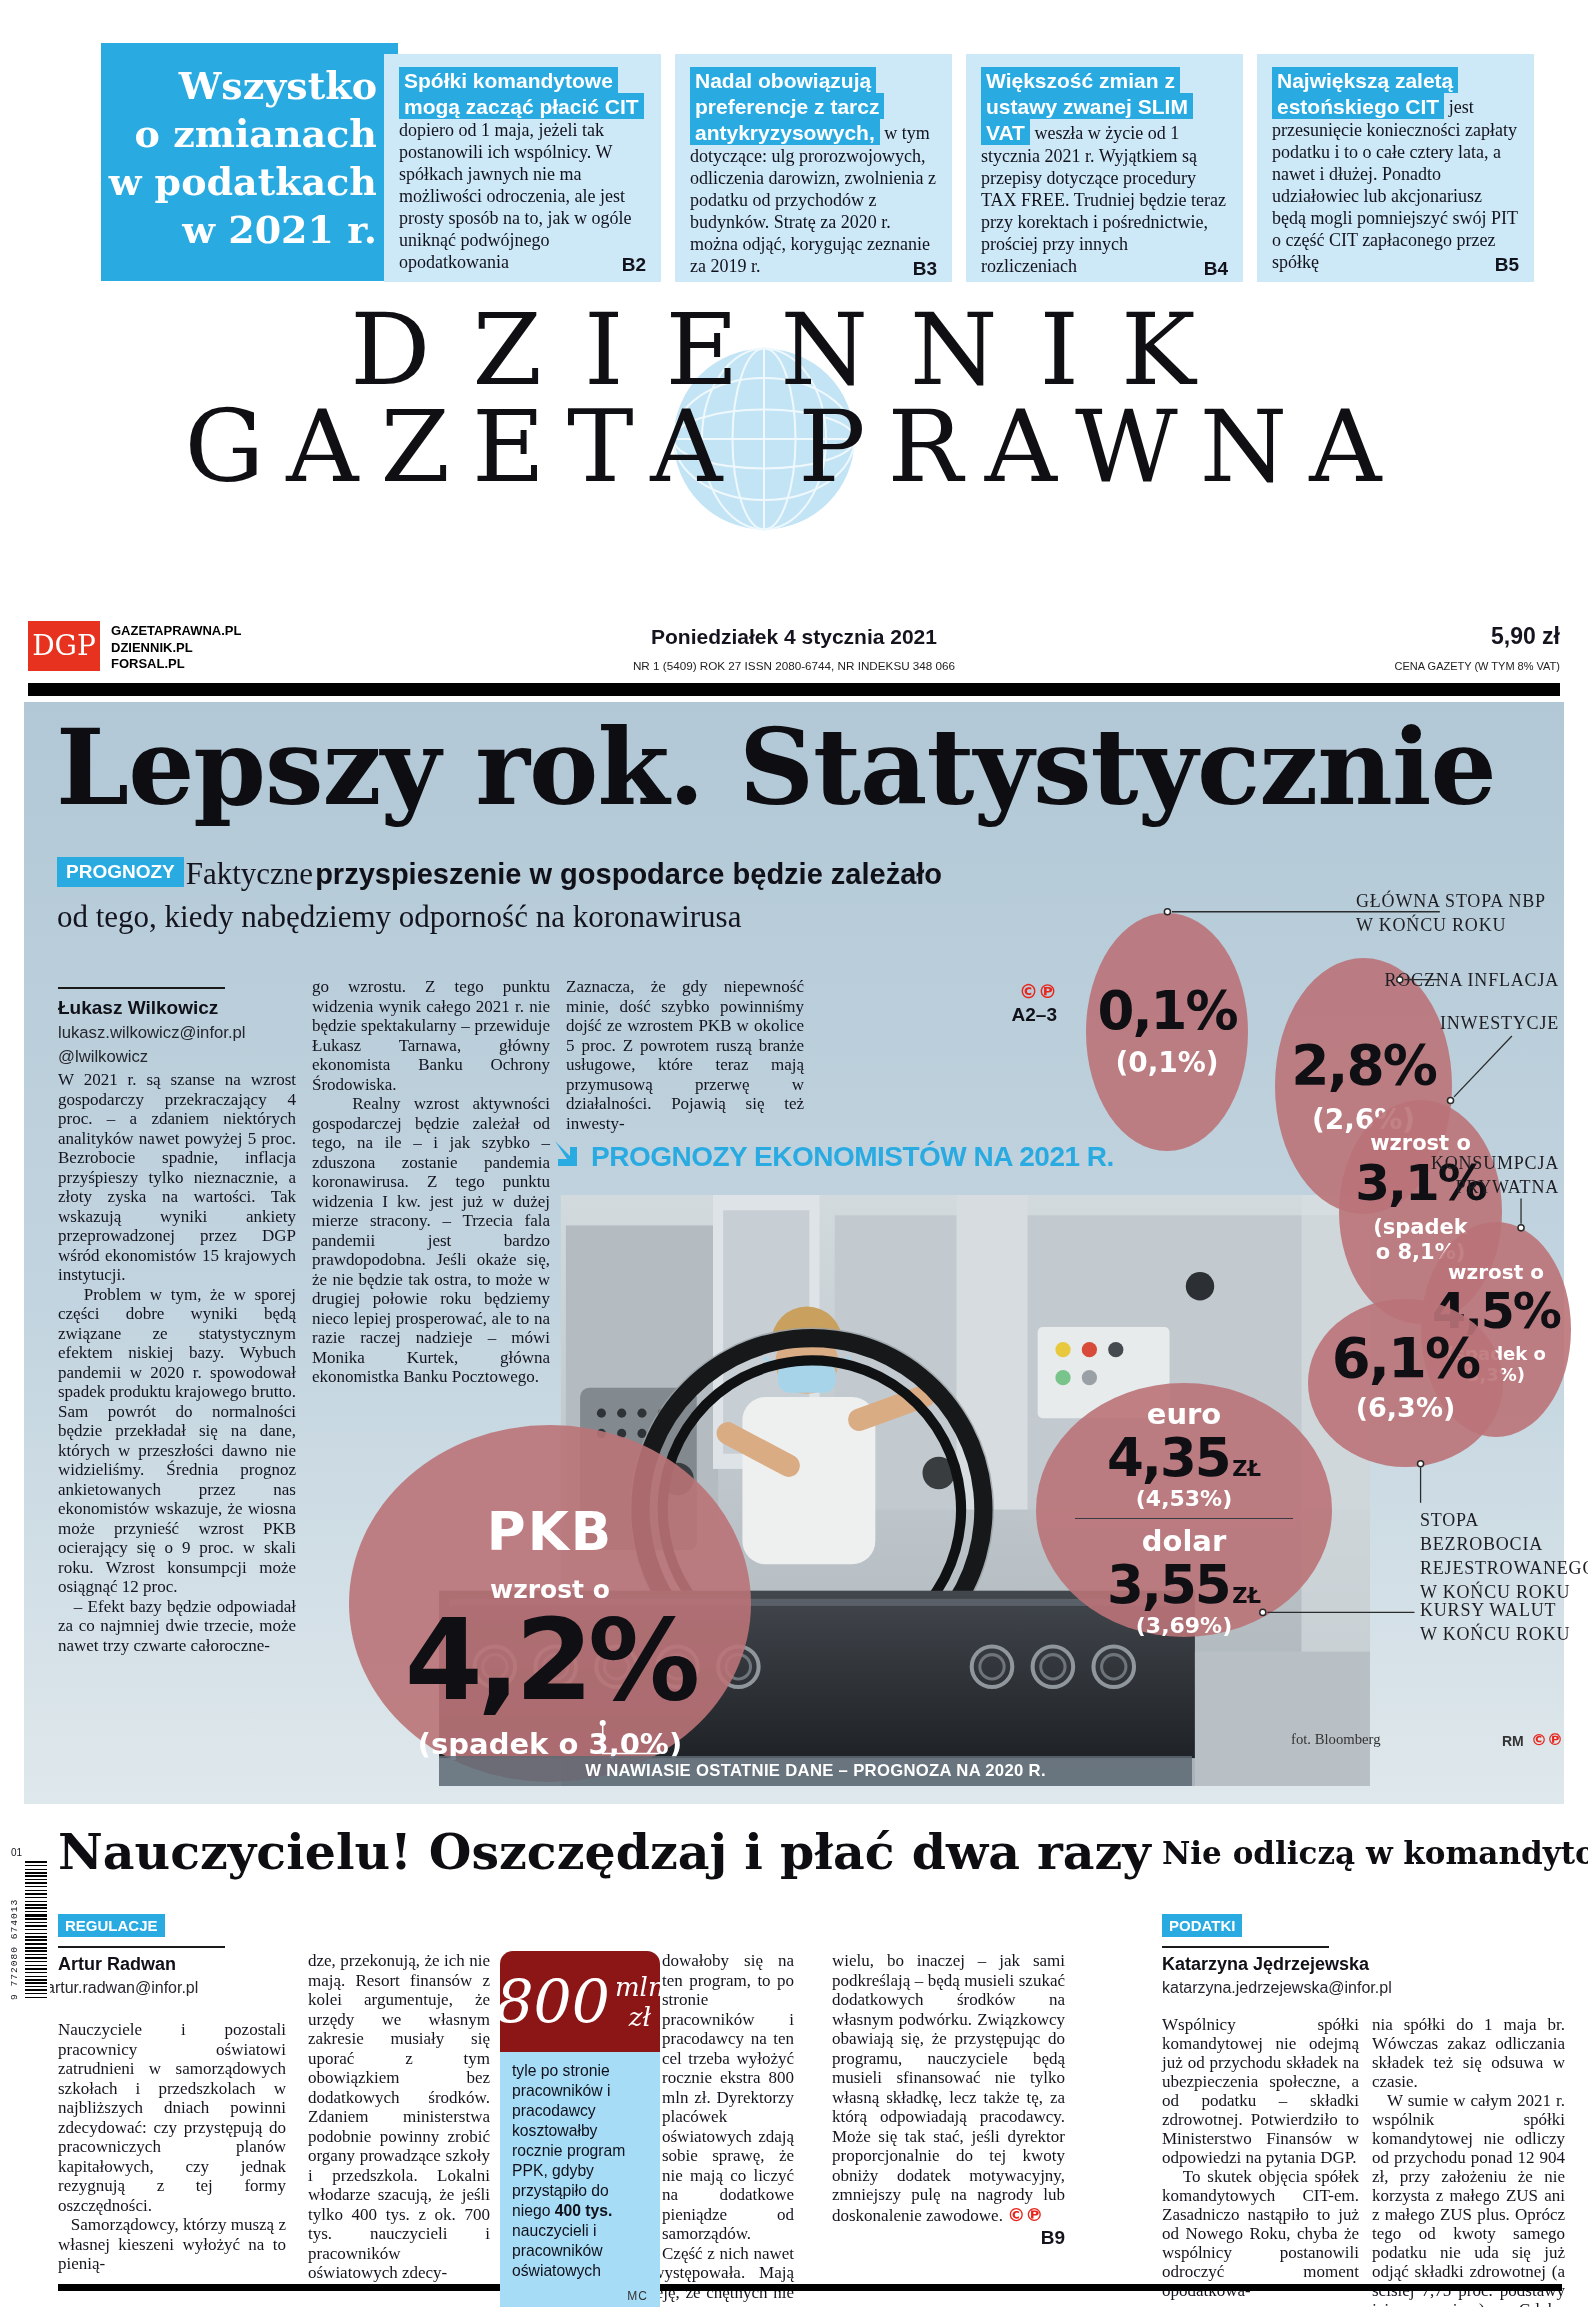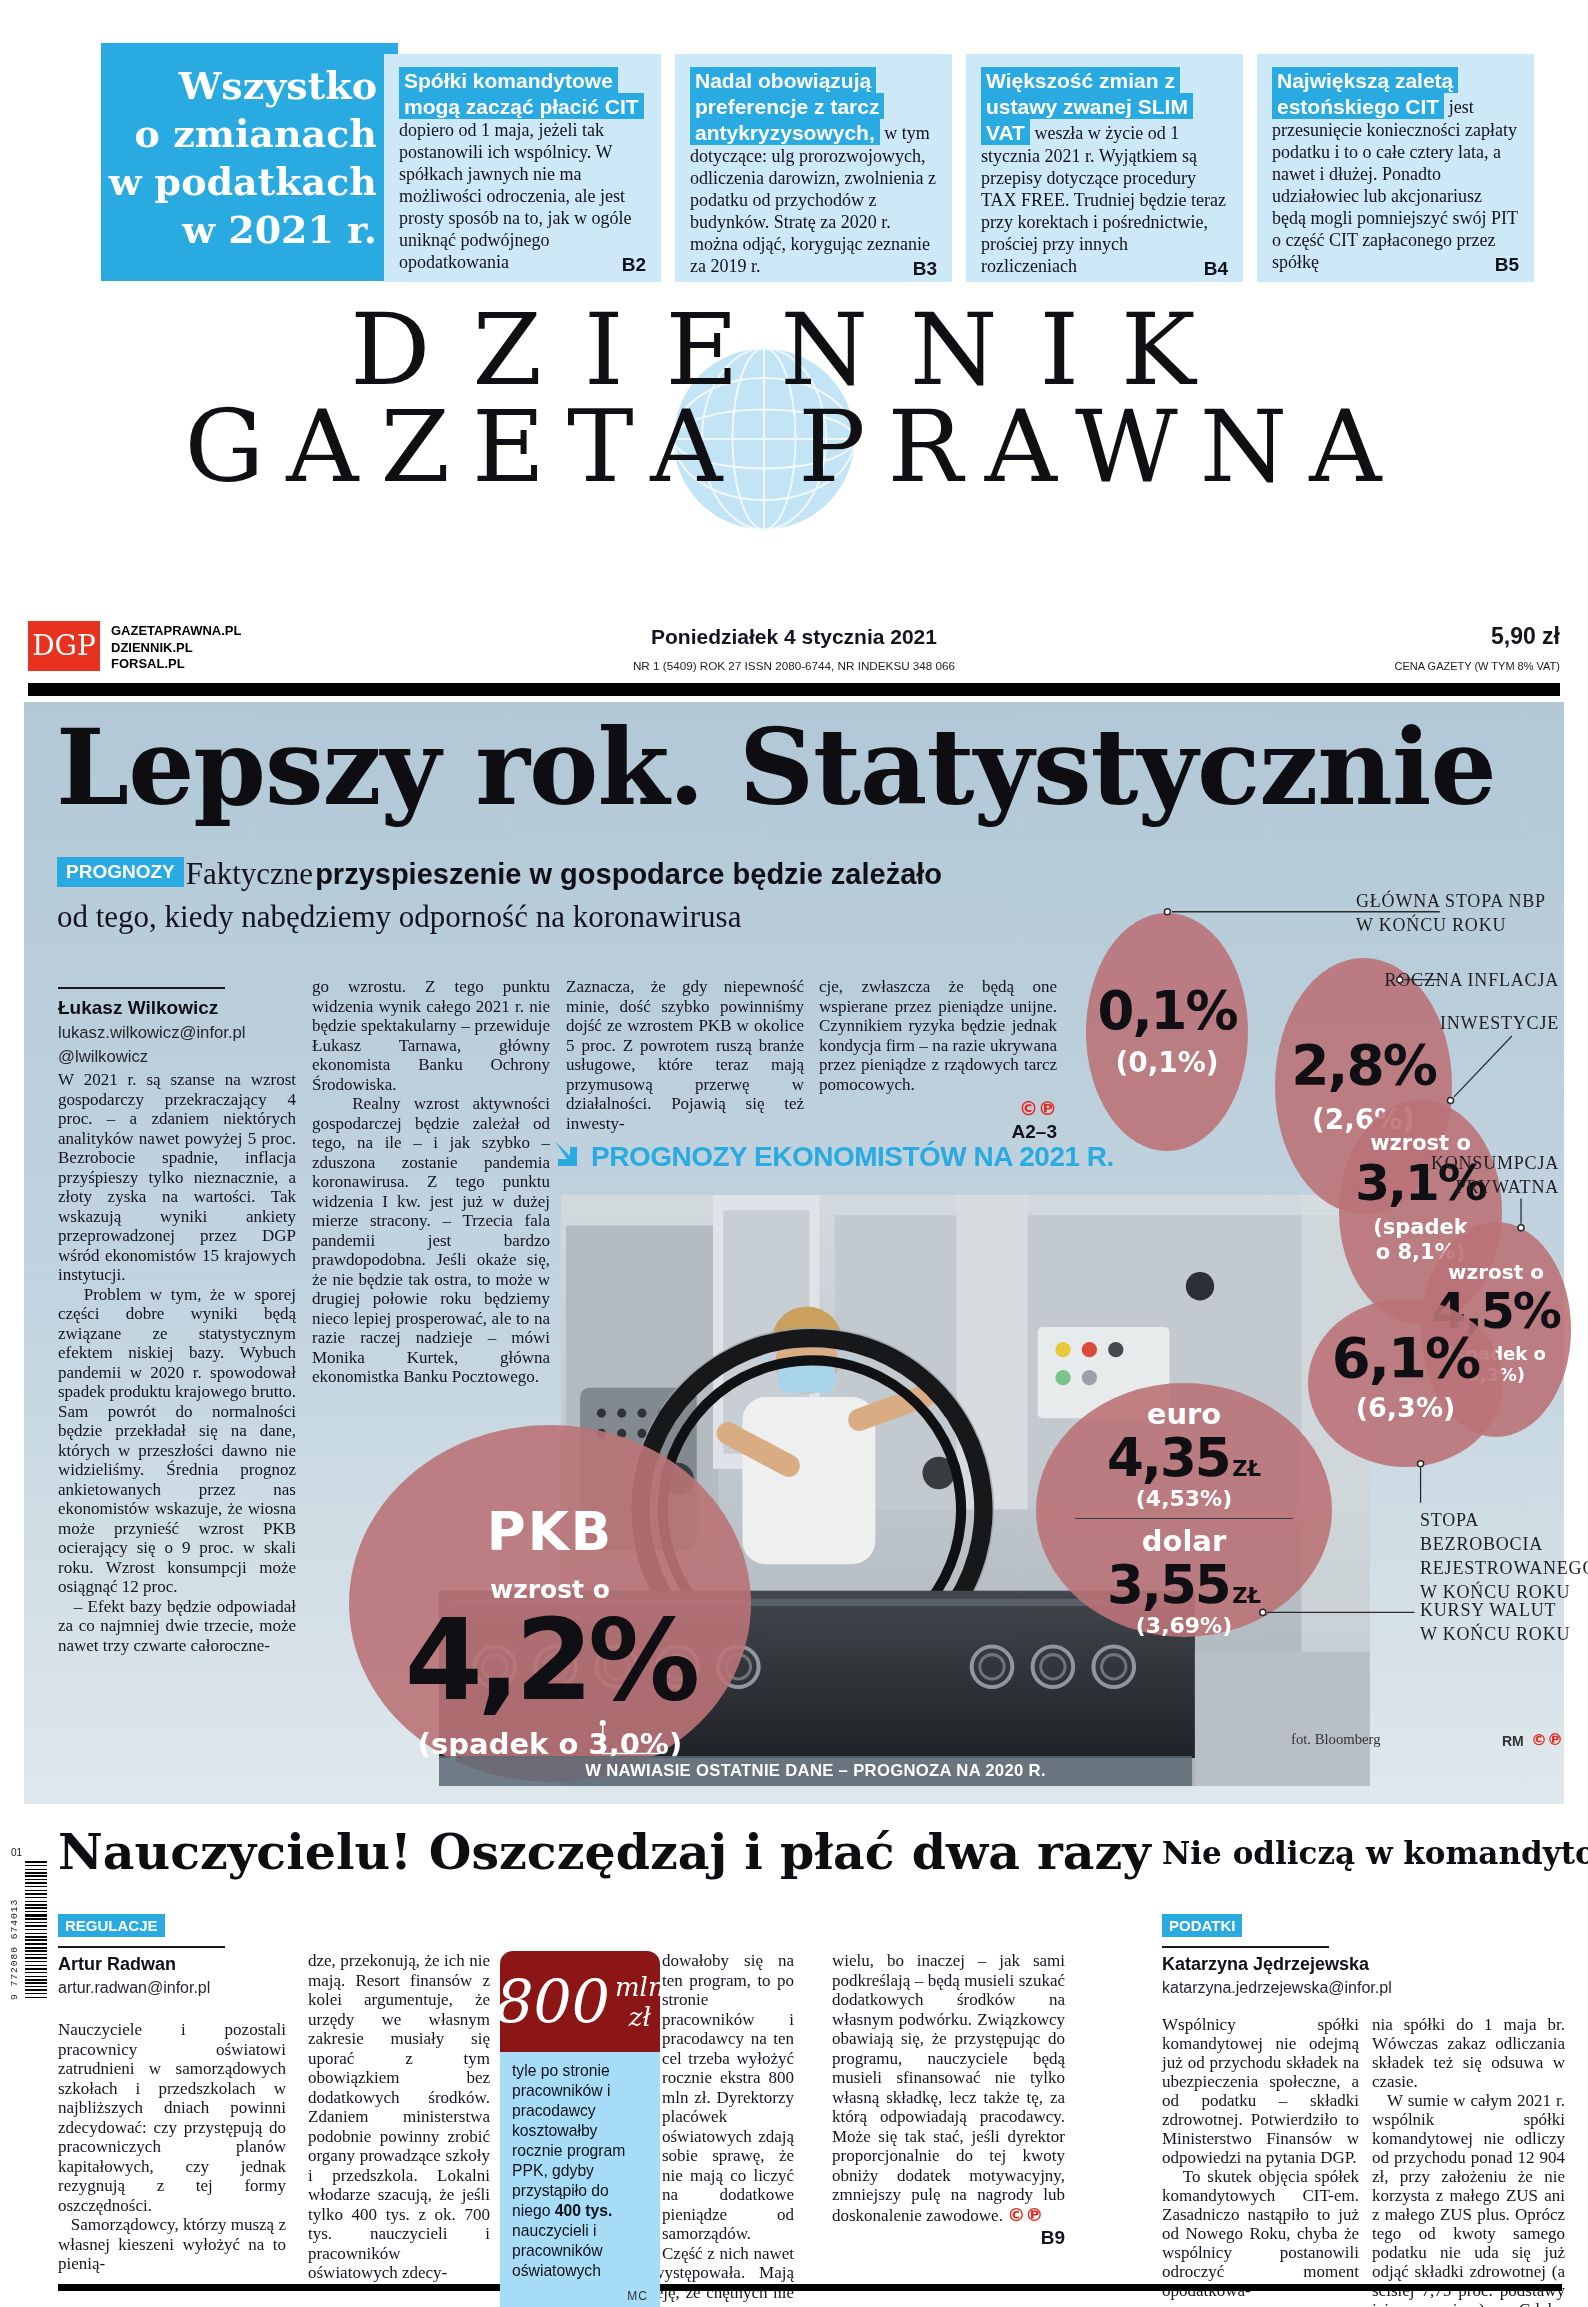--- a/index.html
+++ b/index.html
@@ -134,21 +134,20 @@
   <div class="abs bymail" style="left:58px;top:1023px;z-index:4;">lukasz.wilkowicz@infor.pl</div>
   <div class="abs bymail" style="left:58px;top:1047px;z-index:4;">@lwilkowicz</div>
 
   <div class="abs bodytext pre" style="left:58px;top:1070px;width:238px;height:710px;z-index:4;">W 2021 r. są szanse na wzrost gospodarczy przekraczający 4 proc. – a zdaniem niektórych analityków nawet powyżej 5 proc. Bezrobocie spadnie, inflacja przyśpieszy tylko nieznacznie, a złoty zyska na wartości. Tak wskazują wyniki ankiety przeprowadzonej przez DGP wśród ekonomistów 15 krajowych instytucji.
 &nbsp;&nbsp;&nbsp;Problem w tym, że w sporej części dobre wyniki będą związane ze statystycznym efektem niskiej bazy. Wybuch pandemii w 2020 r. spowodował spadek produktu krajowego brutto. Sam powrót do normalności będzie przekładał się na dane, których w przeszłości dawno nie widzieliśmy. Średnia prognoz ankietowanych przez nas ekonomistów wskazuje, że wiosna może przynieść wzrost PKB ocierający się o 9 proc. w skali roku. Wzrost konsumpcji może osiągnąć 12 proc.
 &nbsp;&nbsp;&nbsp;– Efekt bazy będzie odpowiadał za co najmniej dwie trzecie, może nawet trzy czwarte całoroczne-</div>
   <div class="abs bodytext pre" style="left:312px;top:977px;width:238px;height:477px;z-index:4;">go wzrostu. Z tego punktu widzenia wynik całego 2021 r. nie będzie spektakularny – przewiduje Łukasz Tarnawa, główny ekonomista Banku Ochrony Środowiska.
 &nbsp;&nbsp;&nbsp;Realny wzrost aktywności gospodarczej będzie zależał od tego, na ile – i jak szybko – zduszona zostanie pandemia koronawirusa. Z tego punktu widzenia I kw. jest już w dużej mierze stracony. – Trzecia fala pandemii jest bardzo prawdopodobna. Jeśli okaże się, że nie będzie tak ostra, to może w drugiej połowie roku będziemy nieco lepiej prosperować, ale to na razie raczej nadzieje – mówi Monika Kurtek, główna ekonomistka Banku Pocztowego.</div>
   <div class="abs bodytext pre" style="left:566px;top:977px;width:238px;height:203px;z-index:4;">Zaznacza, że gdy niepewność minie, dość szybko powinniśmy dojść ze wzrostem PKB w okolice 5 proc. Z powrotem ruszą branże usługowe, które teraz mają przymusową przerwę w działalności. Pojawią się też inwesty-</div>
   <div class="abs" style="left:819px;top:977px;width:238px;z-index:4;">
-    <div class="bodytext pre">cje, zwłaszcza że będą one wspierane przez pieniądze unijne. Czynnikiem ryzyka będzie jednak kondycja firm – na razie ukrywana przez pieniądze z rządowych tarcz pomocowych.</div>
     <div style="text-align:right;margin-top:3px;">
       <span class="redcp" style="font-size:19px;">©℗</span>
     </div>
     <div class="aref" style="text-align:right;margin-top:2px;">A2–3</div>
   </div>
 
   <svg class="abs" style="left:551px;top:1138px;z-index:4;" width="31" height="31" viewBox="0 0 62 62">
     <path d="M8 6 L38 36 L38 18 L52 18 L52 56 L14 56 L14 42 L32 42 Z" fill="#29abe2" transform="rotate(0)"></path>
   </svg>
   <div class="abs prglabel" style="left:591px;top:1141px;z-index:4;">PROGNOZY EKONOMISTÓW NA 2021 R.</div>
@@ -314,21 +313,21 @@
     <polyline points="1188,3402 1188,3456 1300,3456" stroke="#ffffff" stroke-width="3" fill="none"></polyline>
     <circle cx="1188" cy="3396" r="6" fill="#ffffff"></circle>
   </svg>
 
   <div class="abs h2left" style="left:58px;top:1828px;">Nauczycielu! Oszczędzaj i płać dwa razy</div>
   <div class="abs" style="left:58px;top:1914px;">
     <span class="tag">REGULACJE</span>
   </div>
   <div class="abs byrule" style="left:58px;top:1946px;width:167px;"></div>
   <div class="abs byname" style="left:58px;top:1954px;font-size:18px;">Artur Radwan</div>
-  <div class="abs bymail" style="left:58px;top:1979px;font-size:16px;">artur.radwan@infor.pl</div>
+  <div class="abs bymail" style="left:46px;top:1979px;font-size:16px;">artur.radwan@infor.pl</div>
 
   <div class="abs bodytext pre" style="left:58px;top:2020px;width:228px;height:269px;">Nauczyciele i pozostali pracownicy oświatowi zatrudnieni w samorządowych szkołach i przedszkolach w najbliższych dniach powinni zdecydować: czy przystępują do pracowniczych planów kapitałowych, czy jednak rezygnują z tej formy oszczędności.
 &nbsp;&nbsp;&nbsp;Samorządowcy, którzy muszą z własnej kieszeni wyłożyć na to pienią-</div>
 
   <div class="abs bodytext" style="left:308px;top:1951px;width:233px;height:337px;">
     <div class="spacerR" style="width:51px;height:304px;"></div>
     <span class="pre">dze, przekonują, że ich nie mają. Resort finansów z kolei argumentuje, że urzędy we własnym zakresie musiały się uporać z tym obowiązkiem bez dodatkowych środków. Zdaniem ministerstwa podobnie powinny zrobić organy prowadzące szkoły i przedszkola. Lokalni włodarze szacują, że jeśli tylko 400 tys. z ok. 700 tys. nauczycieli i pracowników oświatowych zdecy-</span>
   </div>
 
   <div class="abs bodytext" style="left:568px;top:1951px;width:226px;height:337px;">

